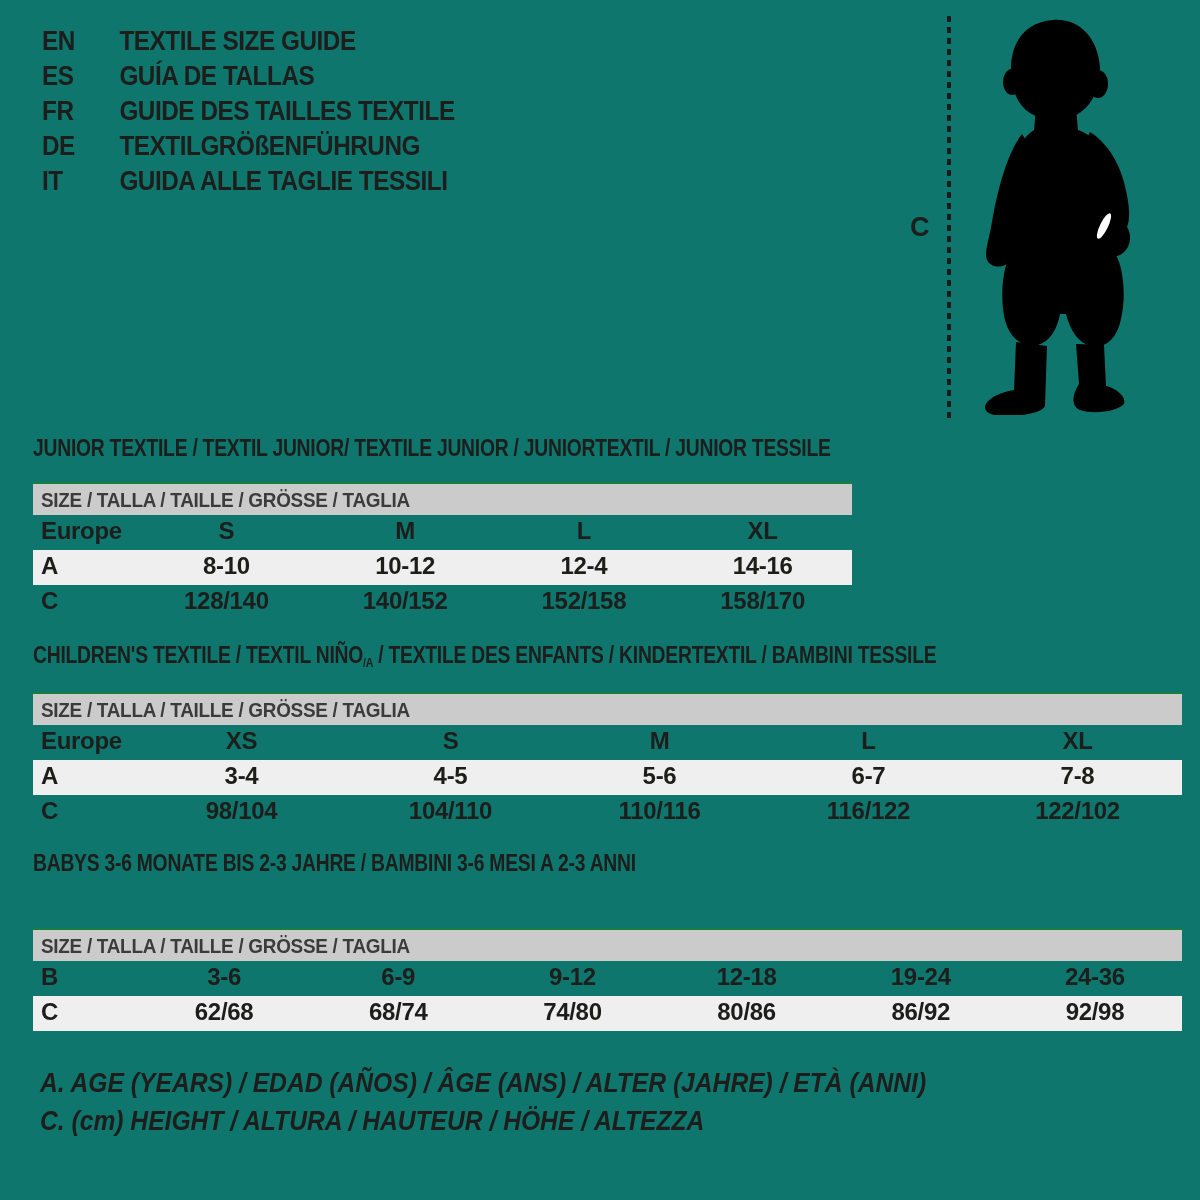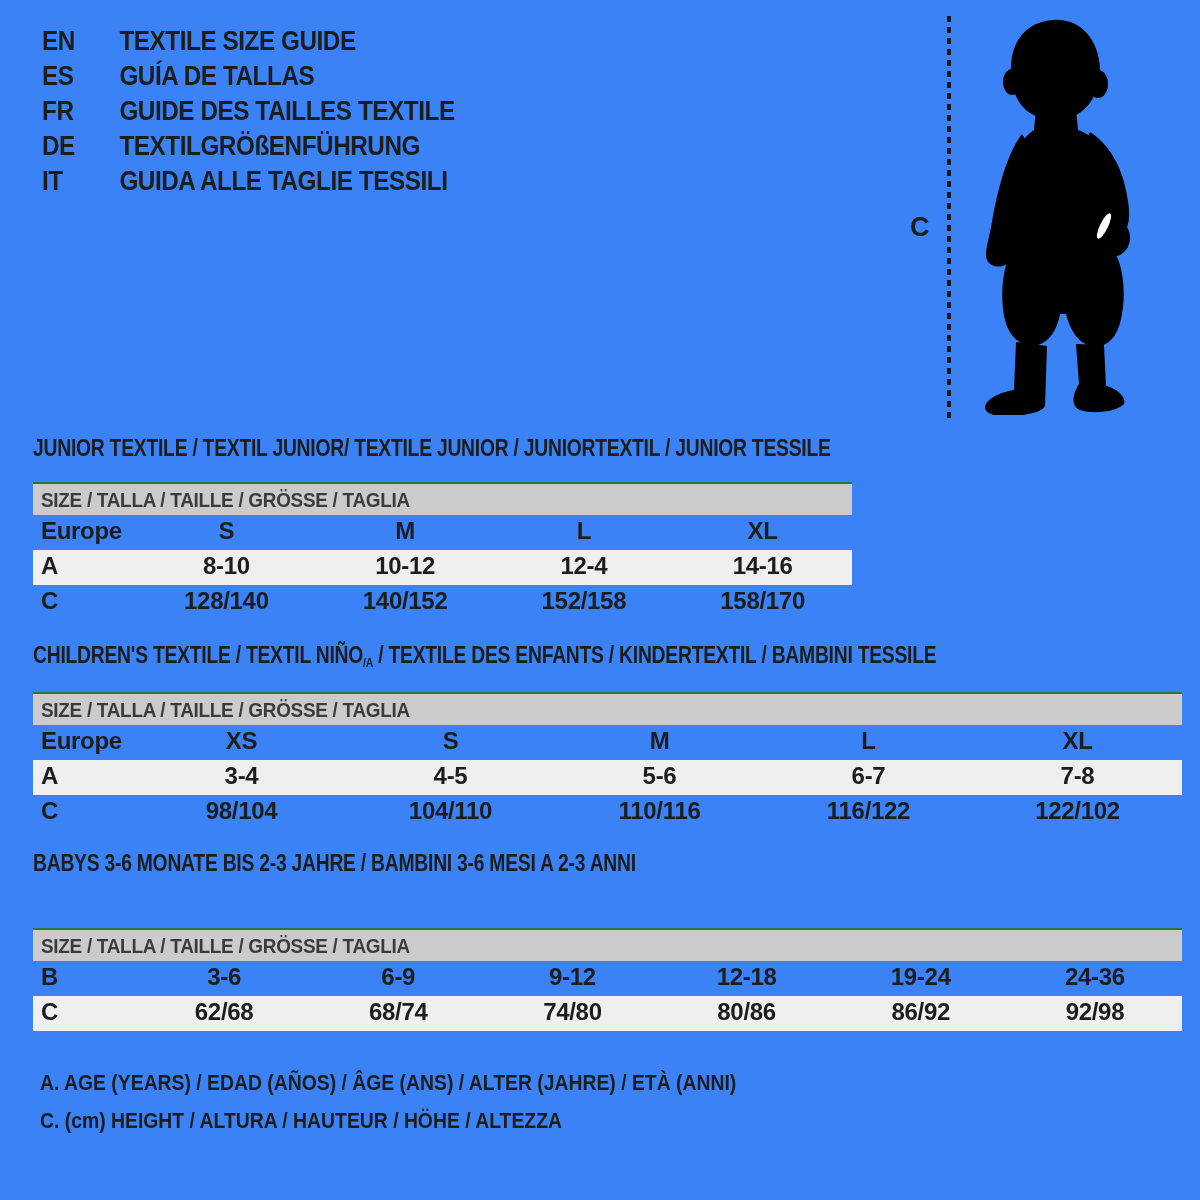--- a/index.html
+++ b/index.html
@@ -1,17 +1,17 @@
 <!DOCTYPE html>
 <html><head>
 <meta charset="utf-8">
 <style>
   html,body{margin:0;padding:0;background:#ffffff;}
   .canvas{
-    position:relative;width:1200px;height:1200px;background:#3b82f6;overflow:hidden;
+    position:relative;width:1200px;height:1200px;background:#0f766e;overflow:hidden;
     font-family:"Liberation Sans","DejaVu Sans",sans-serif;
     font-weight:bold;color:#1d1d1b;
   }
   
   .lang-block{position:absolute;left:42px;top:24px;}
   .lang-row{height:35px;line-height:35px;font-size:27px;letter-spacing:-0.5px;white-space:nowrap;}
   .cond{display:inline-block;transform:scaleX(0.90);transform-origin:0 50%;white-space:nowrap;}
   .lang-code{display:inline-block;width:86px;}
   
   .measure-line{position:absolute;left:944px;top:16px;}
@@ -32,21 +32,21 @@
   #sec-children .sec-table{top:52px;}
   #sec-babies .sec-table{top:80px;}
   .size-bar{height:31px;line-height:31px;background:#cbcbcb;border-top:2px solid #15803d;
     padding-left:8px;font-size:21px;color:#3b3b3b;letter-spacing:-0.3px;}
   .t-row{display:grid;height:35px;line-height:31px;font-size:24px;letter-spacing:-0.3px;}
   .t-row.shaded{background:#f0eff0;}
   .t-label{text-align:left;padding-left:8px;}
   .t-cell{text-align:center;}
   
   .legend{position:absolute;left:40px;top:1064px;}
-  .legend-line{font-size:22px;line-height:38px;white-space:nowrap;}
+  .legend-line{font-size:28px;line-height:38px;white-space:nowrap;font-style:italic;}
 </style>
 </head>
 <body>
 
 <div class="canvas">
 
   <div class="lang-block">
       <div class="lang-row"><span class="cond"><span class="lang-code">EN</span><span class="lang-label">TEXTILE SIZE GUIDE</span></span></div>
       <div class="lang-row"><span class="cond"><span class="lang-code">ES</span><span class="lang-label">GUÍA DE TALLAS</span></span></div>
       <div class="lang-row"><span class="cond"><span class="lang-code">FR</span><span class="lang-label">GUIDE DES TAILLES TEXTILE</span></span></div>

